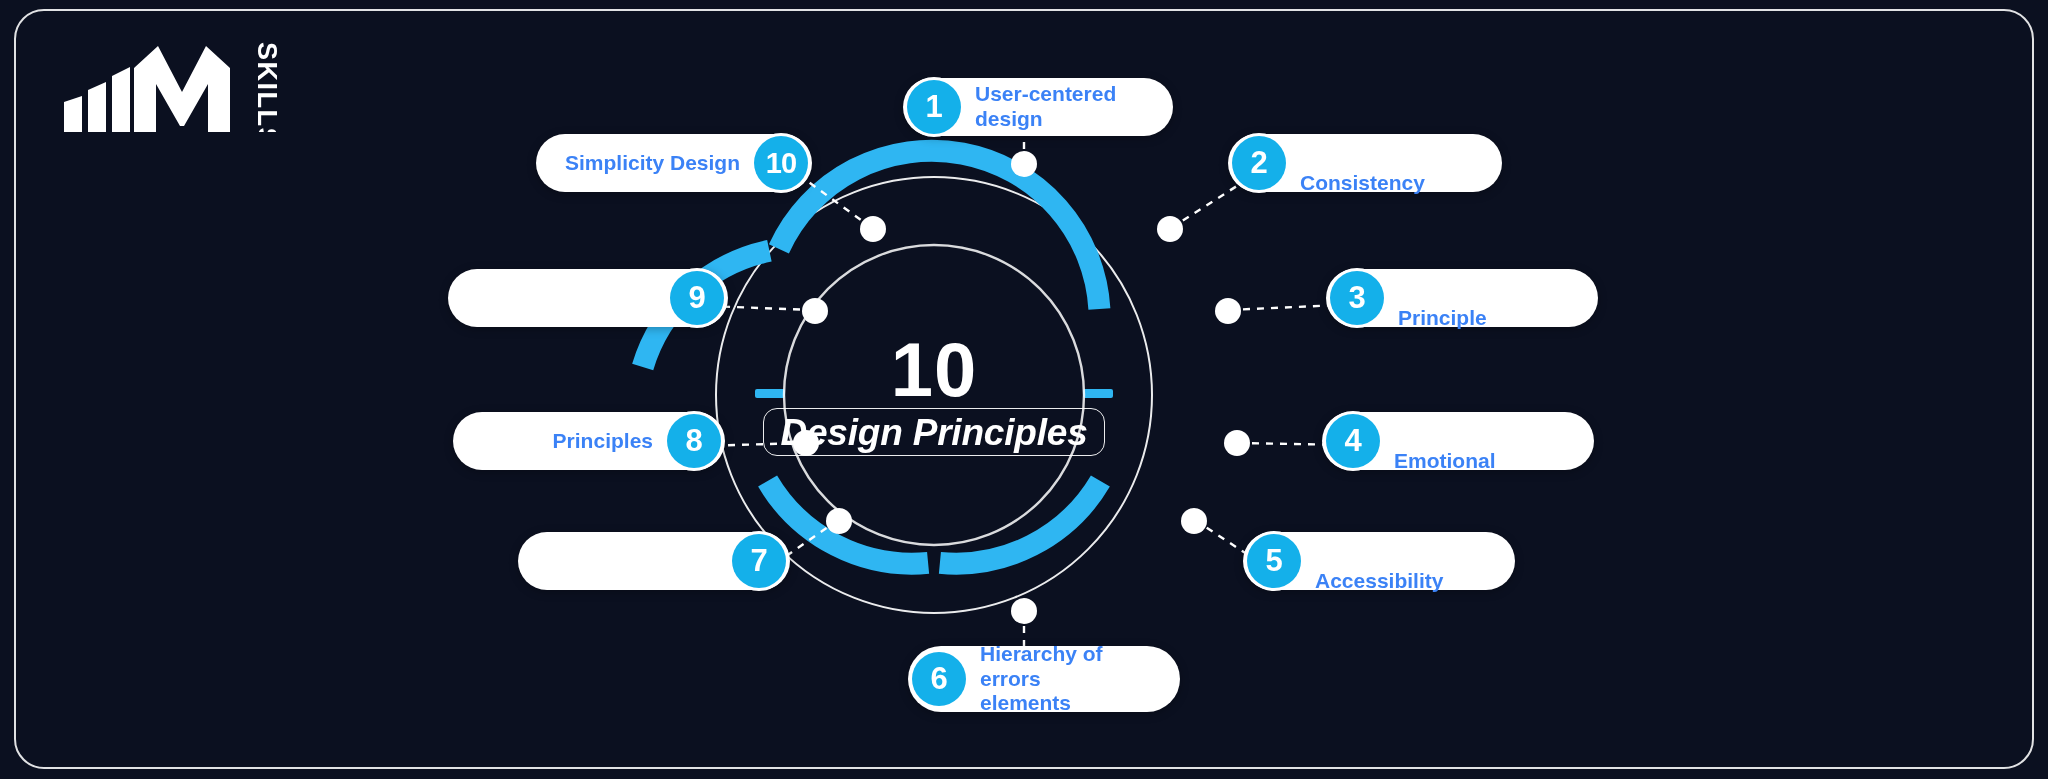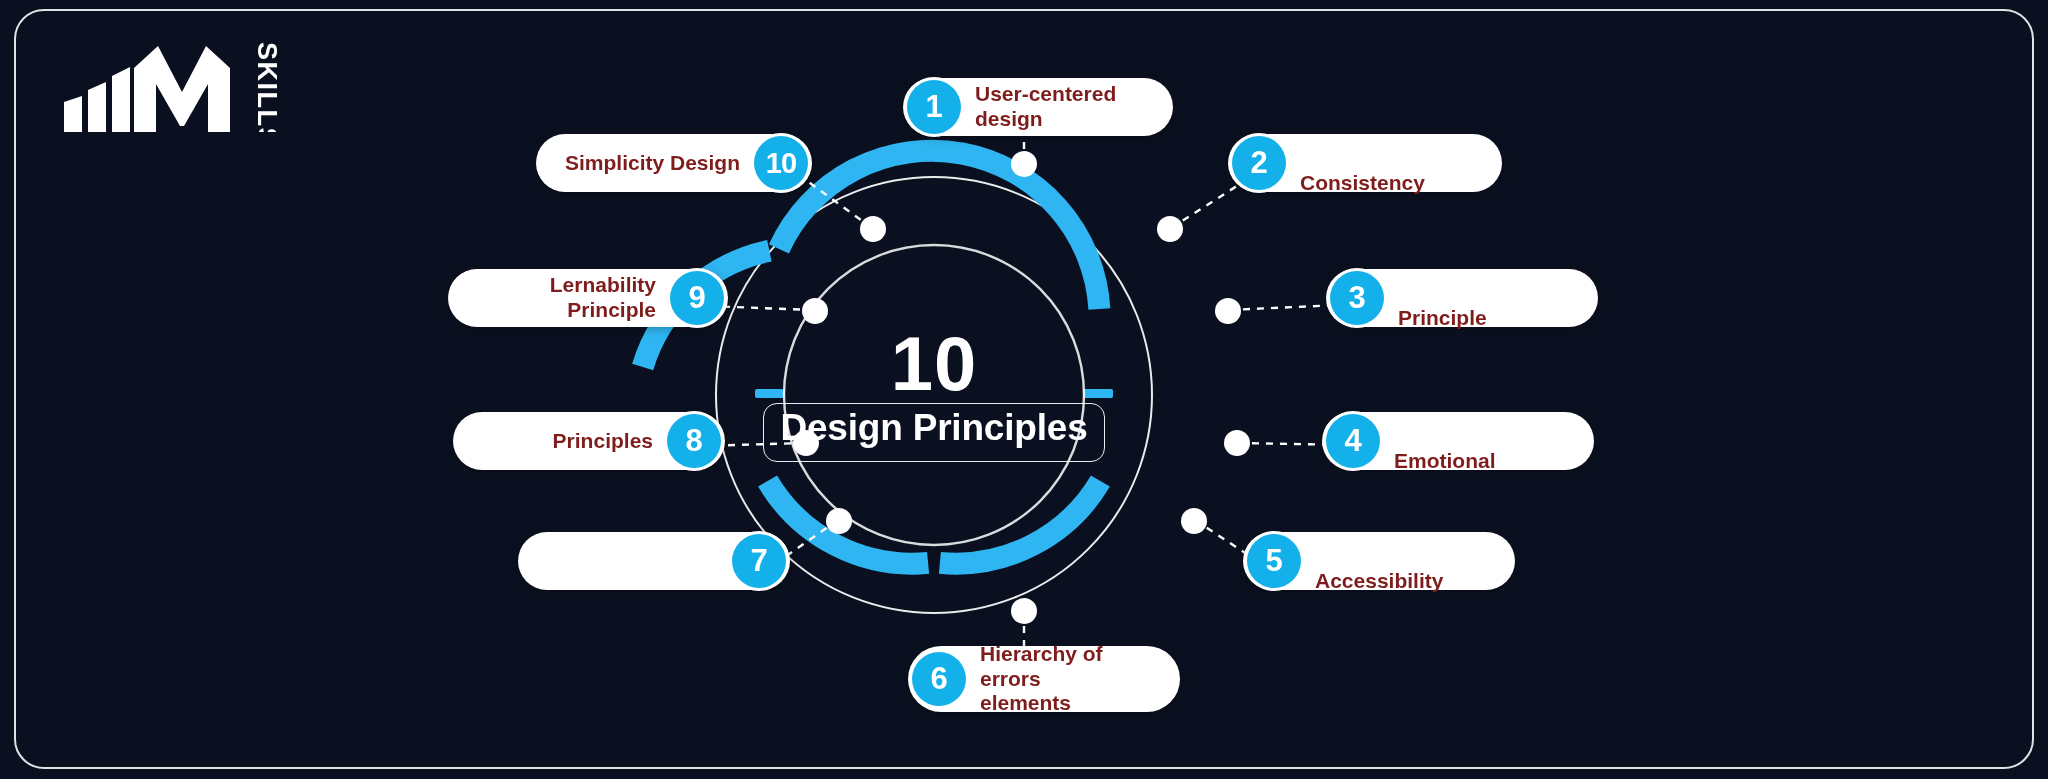--- a/index.html
+++ b/index.html
@@ -87,25 +87,26 @@
     font-size: 104px;
     font-weight: 700;
     line-height: 1.0;
     letter-spacing: 2px;
     margin-top: -4px;
     margin-bottom: 6px;
   }
   .c-pill {
     border: 1.6px solid rgba(255,255,255,0.92);
     border-radius: 14px;
-    padding: 3px 16px 12px 16px;
+    padding: 3px 16px 1px 16px;
     font-size: 37px;
     font-weight: 700;
     letter-spacing: -0.2px;
     white-space: nowrap;
+    font-style: italic;
   }
 
   
   .conn-layer {
     position: absolute;
     left: 0; top: 0;
     width: 2048px;
     height: 779px;
     pointer-events: none;
   }
@@ -133,21 +134,21 @@
     font-size: 31px;
     font-weight: 700;
     display: flex;
     align-items: center;
     justify-content: center;
     box-shadow: 0 0 0 3px #ffffff;
   }
   .pill .num.wide { font-size: 29px; letter-spacing: -1px; }
 
   .pill .txt {
-    color: #7f1d1d;
+    color: #3b82f6;
     font-size: 21px;
     font-weight: 700;
     line-height: 1.18;
     white-space: pre-line;
   }
 
   
   .pill.right { padding: 0 26px 0 2px; }
   .pill.right .num { margin-right: 14px; margin-left: 2px; }
   .pill.right .txt { text-align: left; margin-top: 40px; }
@@ -284,21 +285,20 @@
     <div class="num">7</div>
   </div>
 
   <div class="pill left" style="left:453px; top:412px; width:272px;">
     <div class="num">8</div>
     <div class="txt">Principles</div>
   </div>
 
   <div class="pill left" style="left:448px; top:269px; width:280px;">
     <div class="num">9</div>
-    <div class="txt">Lernability Principle</div>
   </div>
 
   <div class="pill left" style="left:536px; top:134px; width:276px;">
     <div class="num wide">10</div>
     <div class="txt">Simplicity Design</div>
   </div>
 
 </div>
 
 </body></html>

